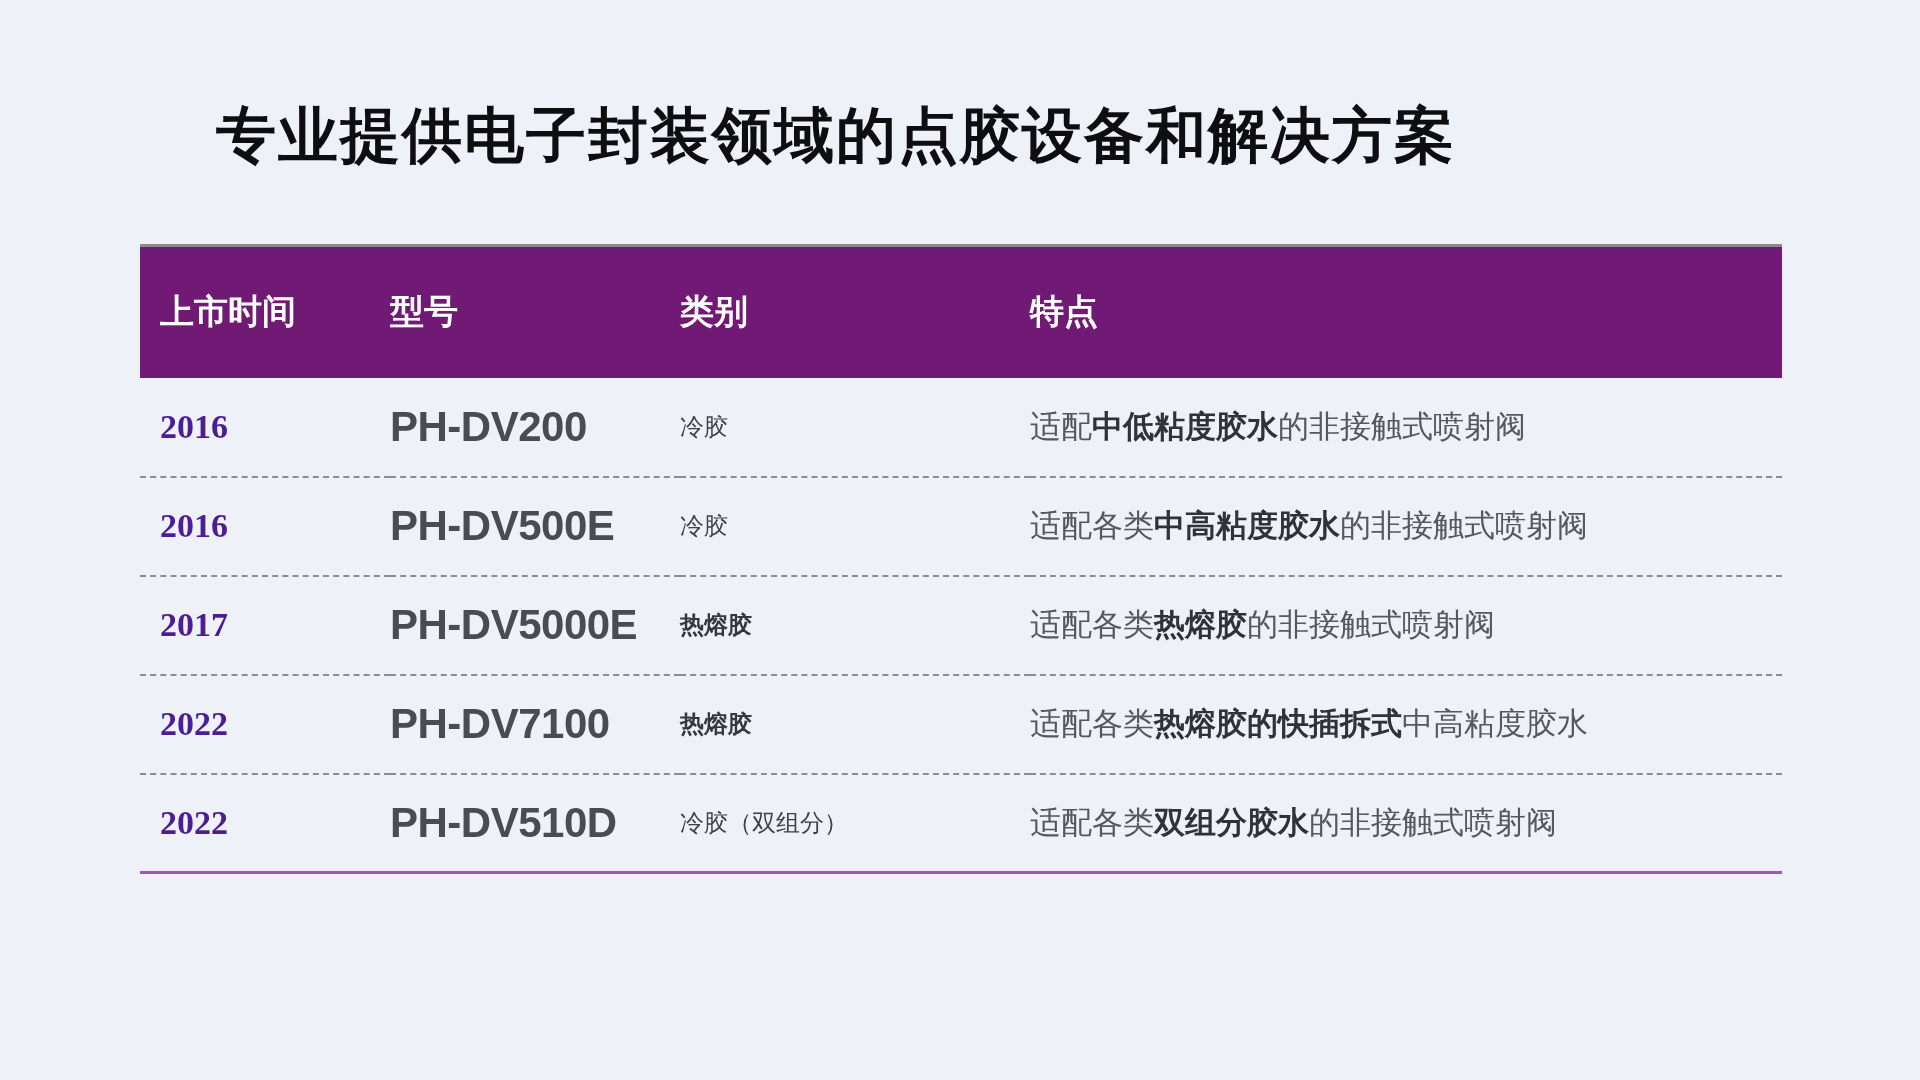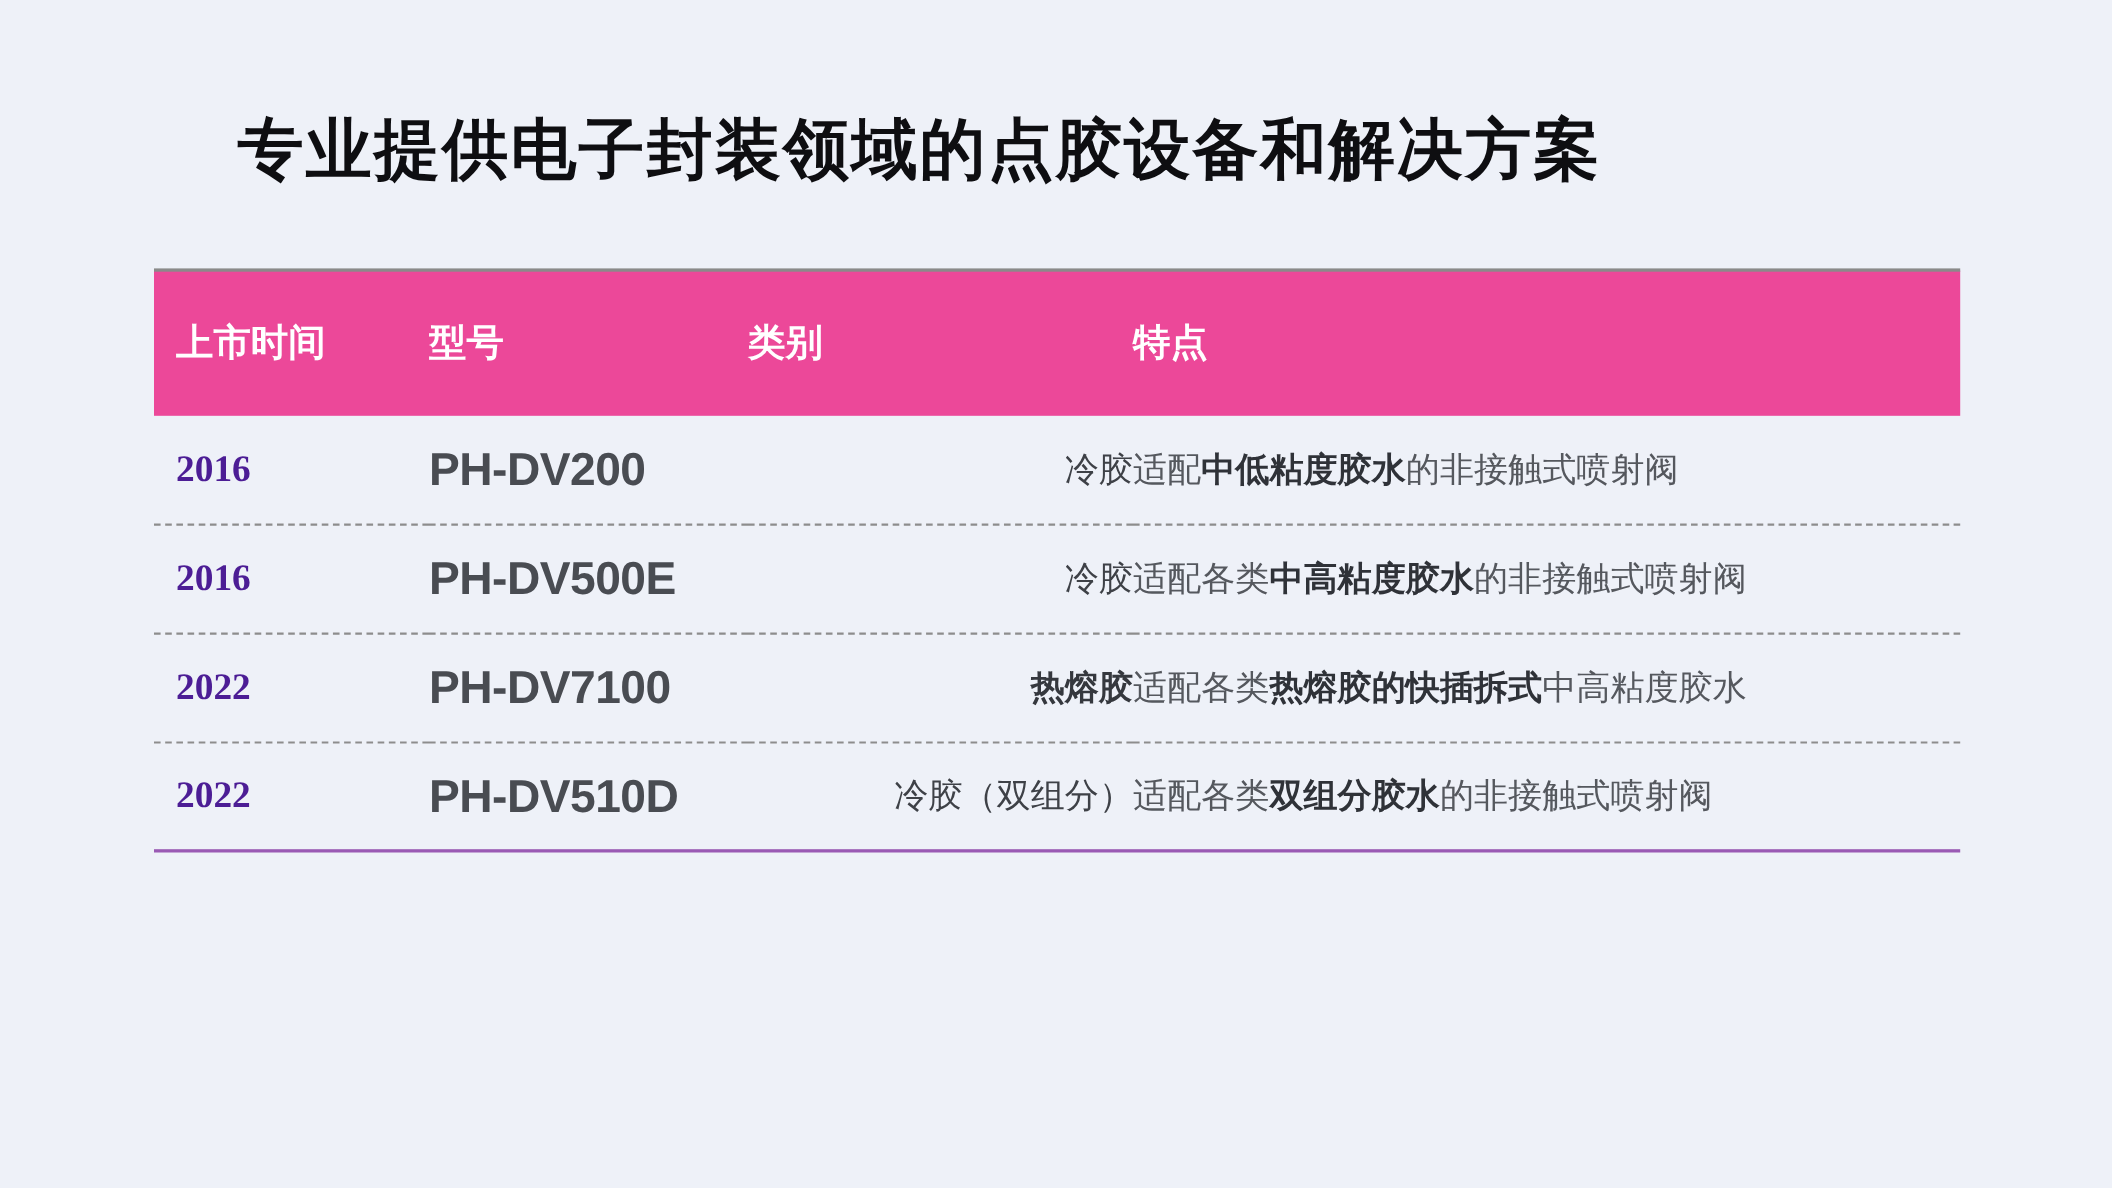--- a/index.html
+++ b/index.html
@@ -24,21 +24,21 @@
     font-family: "Liberation Sans", "DejaVu Sans", sans-serif;
   }
   .product-table {
     position: absolute;
     left: 140px; top: 244px;
     width: 1642px;
     border-collapse: collapse;
     table-layout: fixed;
   }
   .product-table thead tr {
-    background: #ec4899;
+    background: #701a75;
     border-top: 3px solid #8a8a8a;
     height: 132px;
   }
   .product-table th {
     color: #ffffff;
     font-size: 34px;
     font-weight: 700;
     text-align: left;
     padding: 0;
     vertical-align: middle;
@@ -66,24 +66,23 @@
     font-weight: 700;
     color: #4c1d95;
   }
   td.col-model {
     font-size: 42px;
     font-weight: 700;
     color: #494c52;
     letter-spacing: -0.5px;
   }
   td.col-category {
-    font-size: 31px;
+    font-size: 24px;
     font-weight: 400;
     color: #3e4147;
-    text-align: right;
   }
   td.col-category.bold { font-weight: 700; color: #35383e; }
   td.col-feature {
     font-size: 31px;
     font-weight: 400;
     color: #55585e;
   }
   td.col-feature b {
     font-weight: 700;
     color: #2f3238;
@@ -117,20 +116,26 @@
           <td class="col-category">冷胶</td>
           <td class="col-feature"><span>适配</span><b>中低粘度胶水</b><span>的非接触式喷射阀</span></td>
         </tr>
         <tr>
           <td class="col-year">2016</td>
           <td class="col-model">PH-DV500E</td>
           <td class="col-category">冷胶</td>
           <td class="col-feature"><span>适配各类</span><b>中高粘度胶水</b><span>的非接触式喷射阀</span></td>
         </tr>
         <tr>
+          <td class="col-year">2017</td>
+          <td class="col-model">PH-DV5000E</td>
+          <td class="col-category bold">热熔胶</td>
+          <td class="col-feature"><span>适配各类</span><b>热熔胶</b><span>的非接触式喷射阀</span></td>
+        </tr>
+        <tr>
           <td class="col-year">2022</td>
           <td class="col-model">PH-DV7100</td>
           <td class="col-category bold">热熔胶</td>
           <td class="col-feature"><span>适配各类</span><b>热熔胶的快插拆式</b><span>中高粘度胶水</span></td>
         </tr>
         <tr>
           <td class="col-year">2022</td>
           <td class="col-model">PH-DV510D</td>
           <td class="col-category">冷胶（双组分）</td>
           <td class="col-feature"><span>适配各类</span><b>双组分胶水</b><span>的非接触式喷射阀</span></td>

